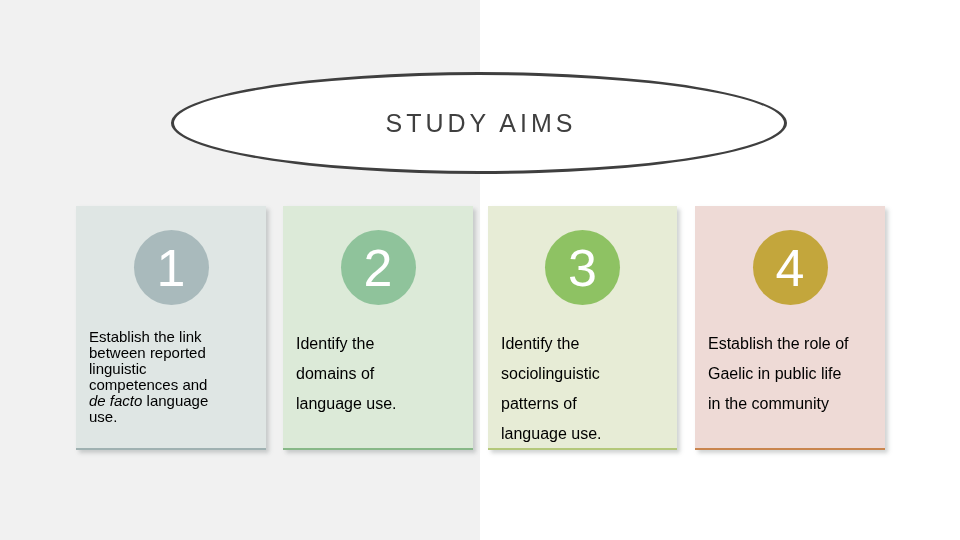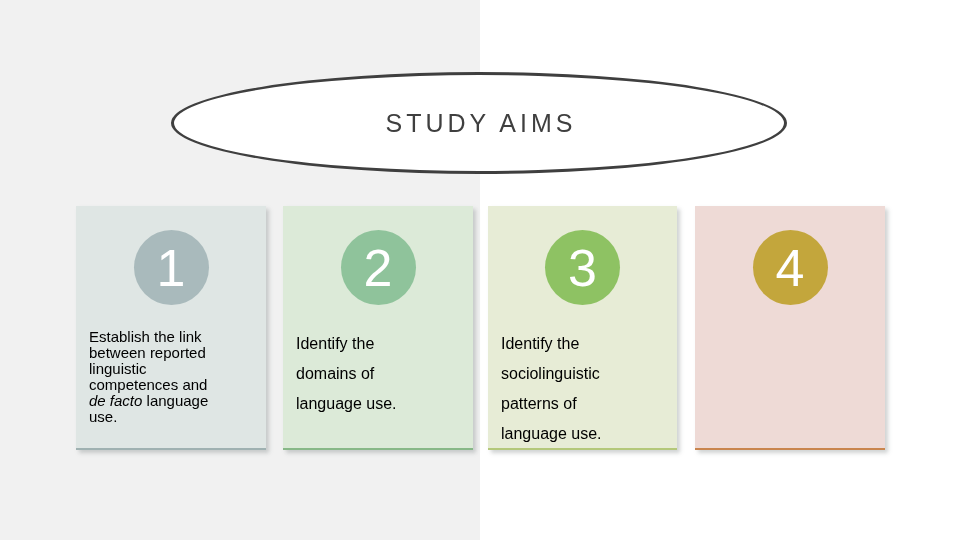--- a/index.html
+++ b/index.html
@@ -85,15 +85,18 @@
     <div class="desc"><span>Identify the
 sociolinguistic
 patterns of
 language use.</span><i></i><span></span></div>
   </div>
 
   <div class="card card-3" style="background: rgb(238, 218, 214); border-bottom-color: rgb(201, 133, 78);">
     <div class="circle" style="background: rgb(195, 166, 60);">
       <span class="num">4</span>
     </div>
+    <div class="desc"><span>Establish the role of
+Gaelic in public life
+in the community</span><i></i><span></span></div>
   </div>
 
 </div>
 
 </body></html>

